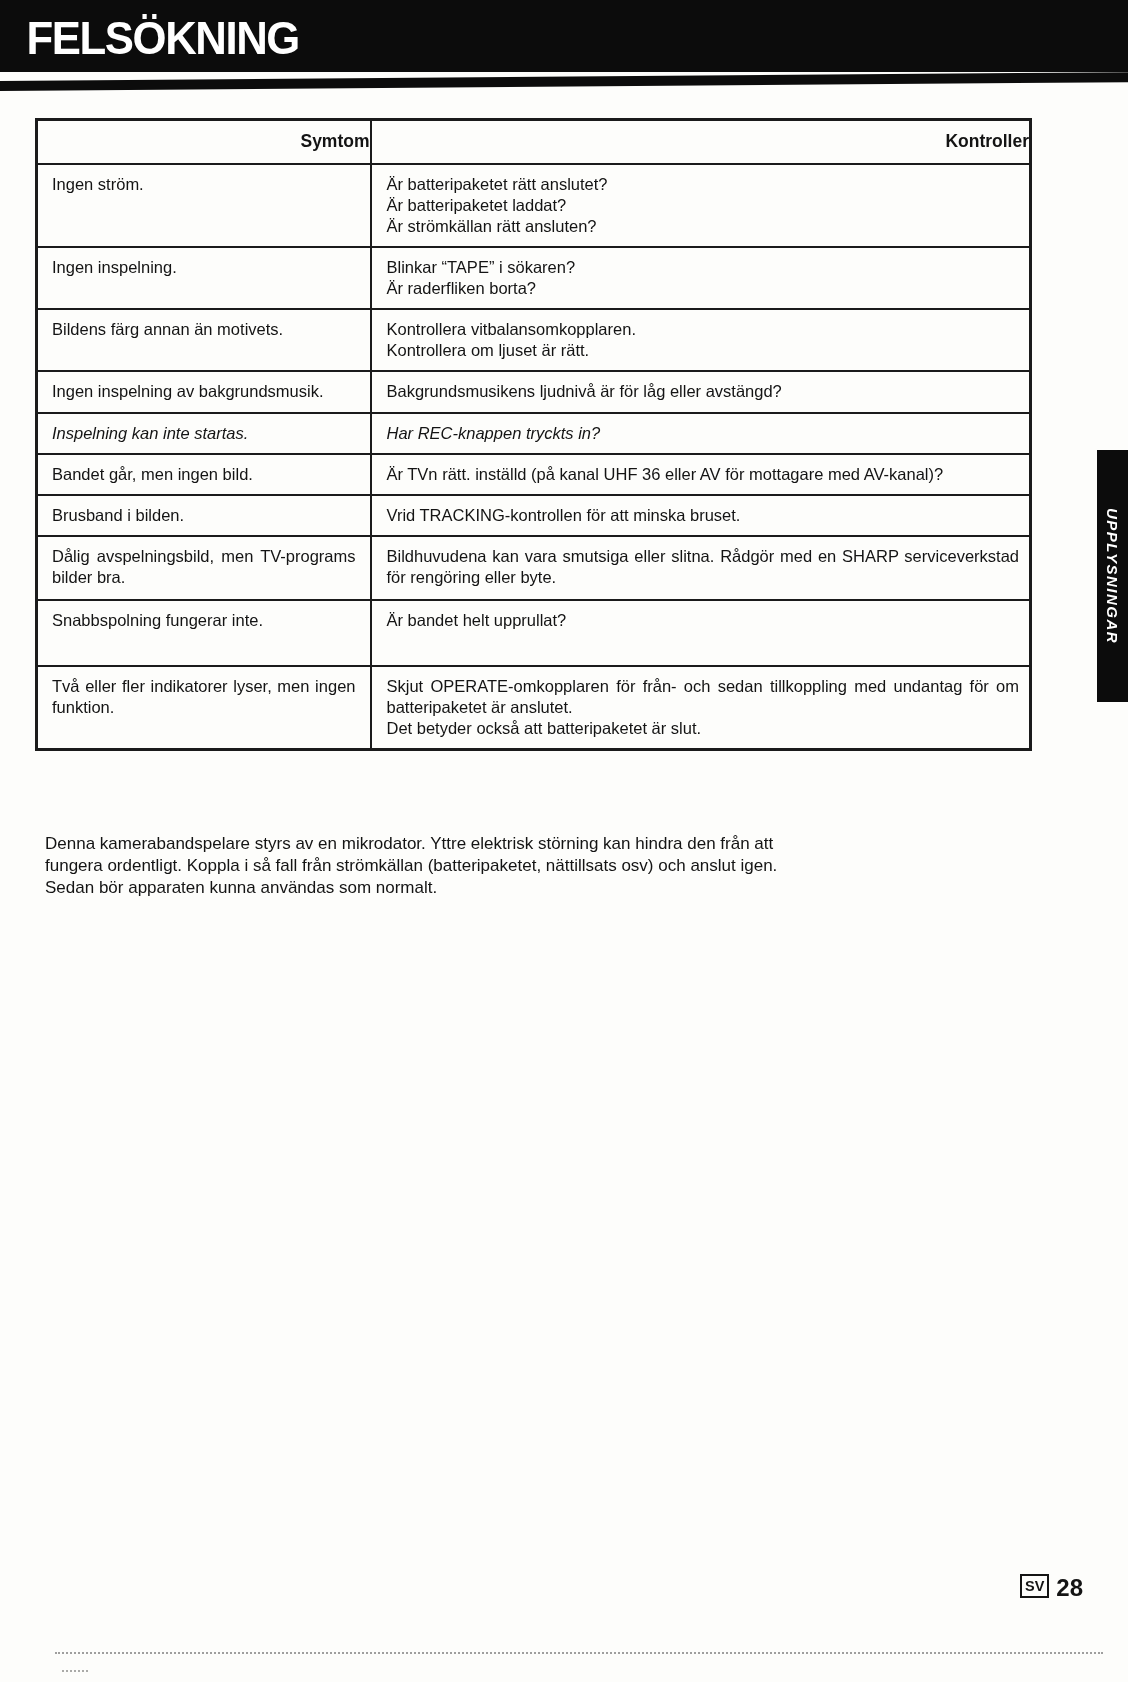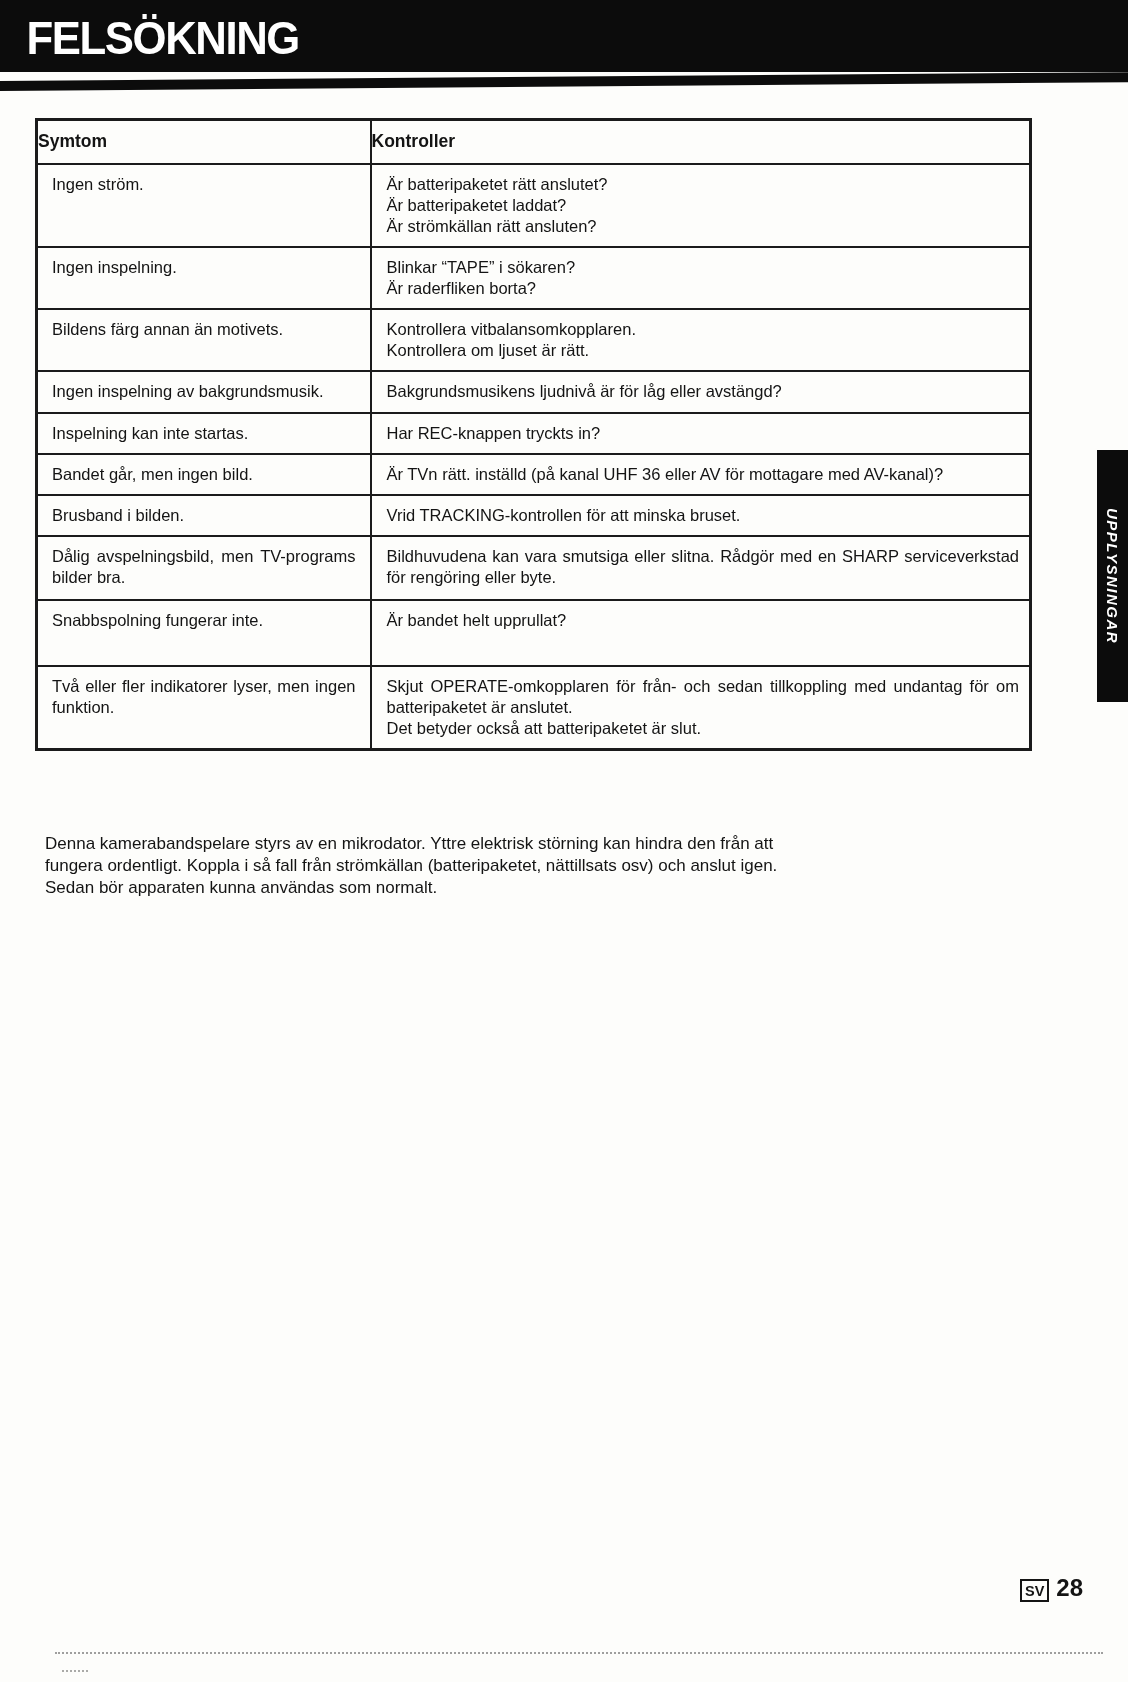--- a/index.html
+++ b/index.html
@@ -29,34 +29,34 @@
 
   
   .ts-table {
     position:absolute; left:35px; top:118px; width:997px;
     border-collapse:collapse; table-layout:fixed;
     border:3px solid #1b1b1b;
   }
   .ts-table th, .ts-table td { border:2px solid #1b1b1b; }
   .col-symptom { width:334px; }
   .ts-table th {
-    height:44px; font-size:17.5px; font-weight:bold; text-align:left;
+    height:44px; font-size:17.5px; font-weight:bold; text-align:right;
     vertical-align:middle;
   }
   .ts-table td {
     padding:9px 14px; font-size:16.5px; line-height:21px;
     vertical-align:top; text-align:justify;
   }
   td.kontroller-cell { padding:9px 10px 9px 15px; }
   .check-line { display:block; }
   tbody tr:nth-child(1)  { height:80px; }
   tbody tr:nth-child(2)  { height:62px;padding-left:32px; }
   tbody tr:nth-child(3)  { height:62px; }
   tbody tr:nth-child(4)  { height:42px;margin-top:24px; }
-  tbody tr:nth-child(5)  { height:40px; }
+  tbody tr:nth-child(5)  { height:40px;font-style:italic; }
   tbody tr:nth-child(6)  { height:36px; }
   tbody tr:nth-child(7)  { height:26px;margin-left:28px; }
   tbody tr:nth-child(8)  { height:64px; }
   tbody tr:nth-child(9)  { height:66px; }
   tbody tr:nth-child(10) { height:40px;padding-left:36px; }
   tbody tr:nth-child(11) { height:100px; }
 
   
   .note {
     position:absolute; left:45px; top:833px; width:768px;
@@ -69,21 +69,21 @@
     background:#0c0c0c; display:flex; align-items:center; justify-content:center;
   }
   .side-tab .tab-text {
     writing-mode:vertical-rl; color:#ffffff; font-weight:bold; font-style:italic;
     font-size:15px; letter-spacing:1.5px; white-space:nowrap;
   }
 
   
   .footer {
     position:absolute; left:1020px; top:1574px;
-    display:flex; align-items:flex-end; gap:7px;
+    display:flex; align-items:flex-start; gap:7px;
   }
   .lang-box {
     border:2px solid #141414; font-weight:bold; font-size:14.5px;
     line-height:1; padding:3px 3px 2px 3px;
   }
   .page-num { font-weight:bold; font-size:24px; }
 
   
   .scan-dots {
     position:absolute; left:55px; top:1652px; width:1048px; height:0;

